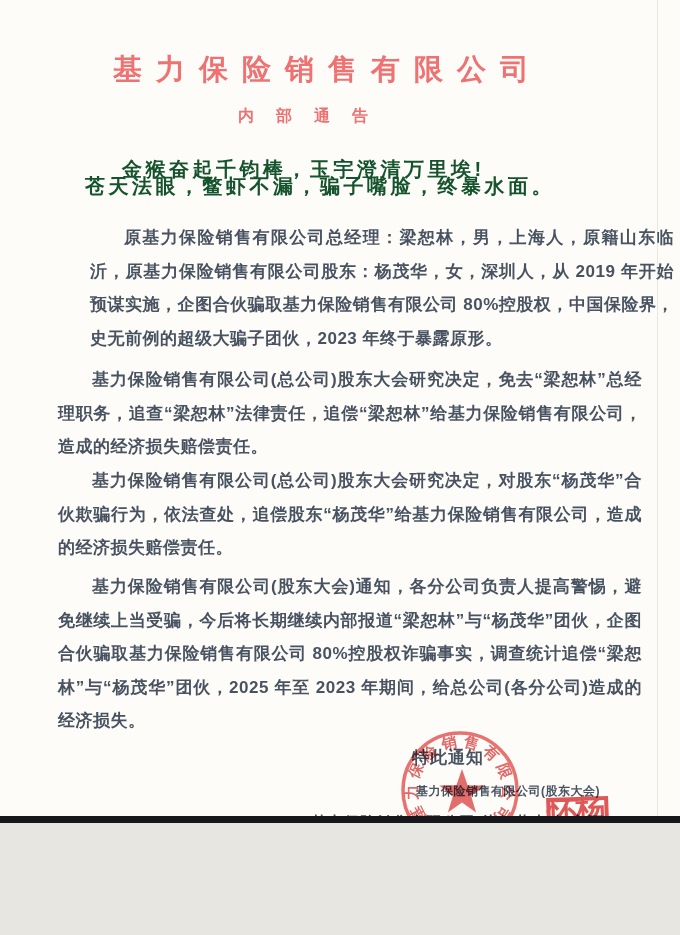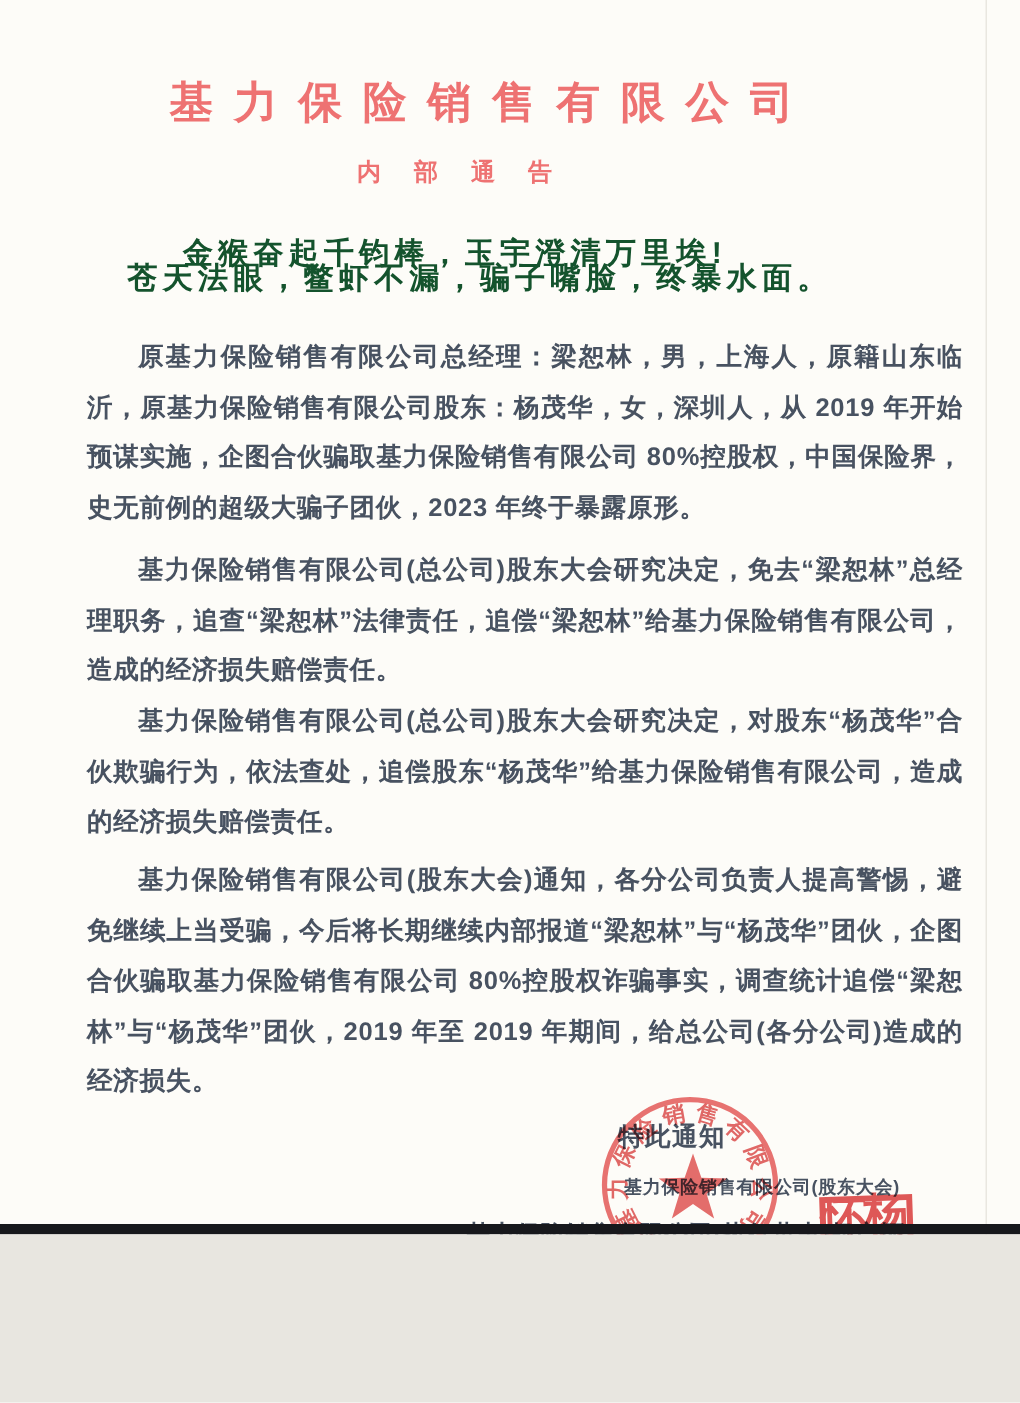--- a/index.html
+++ b/index.html
@@ -31,21 +31,21 @@
   }
   .slogan-1{left:122px;top:155px;}
   .slogan-2{left:85px;top:172px;}
   
   .para{
     position:absolute;left:58px;width:584px;margin:0;
     font-size:17px;font-weight:600;letter-spacing:.5px;
     line-height:33.5px;color:#485261;
     text-align:justify;text-indent:2em;
   }
-  .para-1{top:221px;}
+  .para-1{top:221px;margin-left:32px;}
   .para-2{top:363px;}
   .para-3{top:464px;}
   .para-4{top:570px;}
   
   .closing-line{position:absolute;margin:0;white-space:nowrap;color:#485261;}
   .notice-line{left:412px;top:746px;font-size:17px;font-weight:700;letter-spacing:1px;text-align:right;}
   .org-line-1{right:108px;top:783px;font-size:12px;font-weight:600;letter-spacing:.5px;}
   .org-line-2{right:105px;top:813px;font-size:16px;font-weight:600;letter-spacing:.5px;}
   .date-line{left:380px;top:851px;font-size:22px;font-weight:600;letter-spacing:.5px;}
   
@@ -79,21 +79,21 @@
 
   <h1 class="title">基力保险销售有限公司</h1>
   <h2 class="subtitle">内部通告</h2>
 
   <p class="slogan slogan-1">金猴奋起千钧棒，玉宇澄清万里埃!</p>
   <p class="slogan slogan-2">苍天法眼，鳖虾不漏，骗子嘴脸，终暴水面。</p>
 
   <p class="para para-1">原基力保险销售有限公司总经理：梁恕林，男，上海人，原籍山东临沂，原基力保险销售有限公司股东：杨茂华，女，深圳人，从 2019 年开始预谋实施，企图合伙骗取基力保险销售有限公司 80%控股权，中国保险界，史无前例的超级大骗子团伙，2023 年终于暴露原形。</p>
   <p class="para para-2">基力保险销售有限公司(总公司)股东大会研究决定，免去“梁恕林”总经理职务，追查“梁恕林”法律责任，追偿“梁恕林”给基力保险销售有限公司，造成的经济损失赔偿责任。</p>
   <p class="para para-3">基力保险销售有限公司(总公司)股东大会研究决定，对股东“杨茂华”合伙欺骗行为，依法查处，追偿股东“杨茂华”给基力保险销售有限公司，造成的经济损失赔偿责任。</p>
-  <p class="para para-4">基力保险销售有限公司(股东大会)通知，各分公司负责人提高警惕，避免继续上当受骗，今后将长期继续内部报道“梁恕林”与“杨茂华”团伙，企图合伙骗取基力保险销售有限公司 80%控股权诈骗事实，调查统计追偿“梁恕林”与“杨茂华”团伙，2019 年至 2019 年期间，给总公司(各分公司)造成的经济损失。</p>
+  <p class="para para-4">基力保险销售有限公司(股东大会)通知，各分公司负责人提高警惕，避免继续上当受骗，今后将长期继续内部报道“梁恕林”与“杨茂华”团伙，企图合伙骗取基力保险销售有限公司 80%控股权诈骗事实，调查统计追偿“梁恕林”与“杨茂华”团伙，2025 年至 2023 年期间，给总公司(各分公司)造成的经济损失。</p>
 
   <p class="closing-line notice-line">特此通知</p>
   <p class="closing-line org-line-1">基力保险销售有限公司(股东大会)</p>
   <p class="closing-line org-line-2">基力保险销售有限公司(执行董事)杨广怀</p>
   <p class="closing-line date-line">2023 年 4 月 13 日</p>
 
   <svg class="round-seal" width="140" height="140" viewBox="0 0 140 140">
     <defs>
       <path id="arcTop" d="M 37.1 97.6 A 43 43 0 1 1 102.9 97.6" fill="none"></path>
       <path id="arcBottom" d="M 31.5 97 A 47 47 0 0 0 108.5 97" fill="none"></path>

